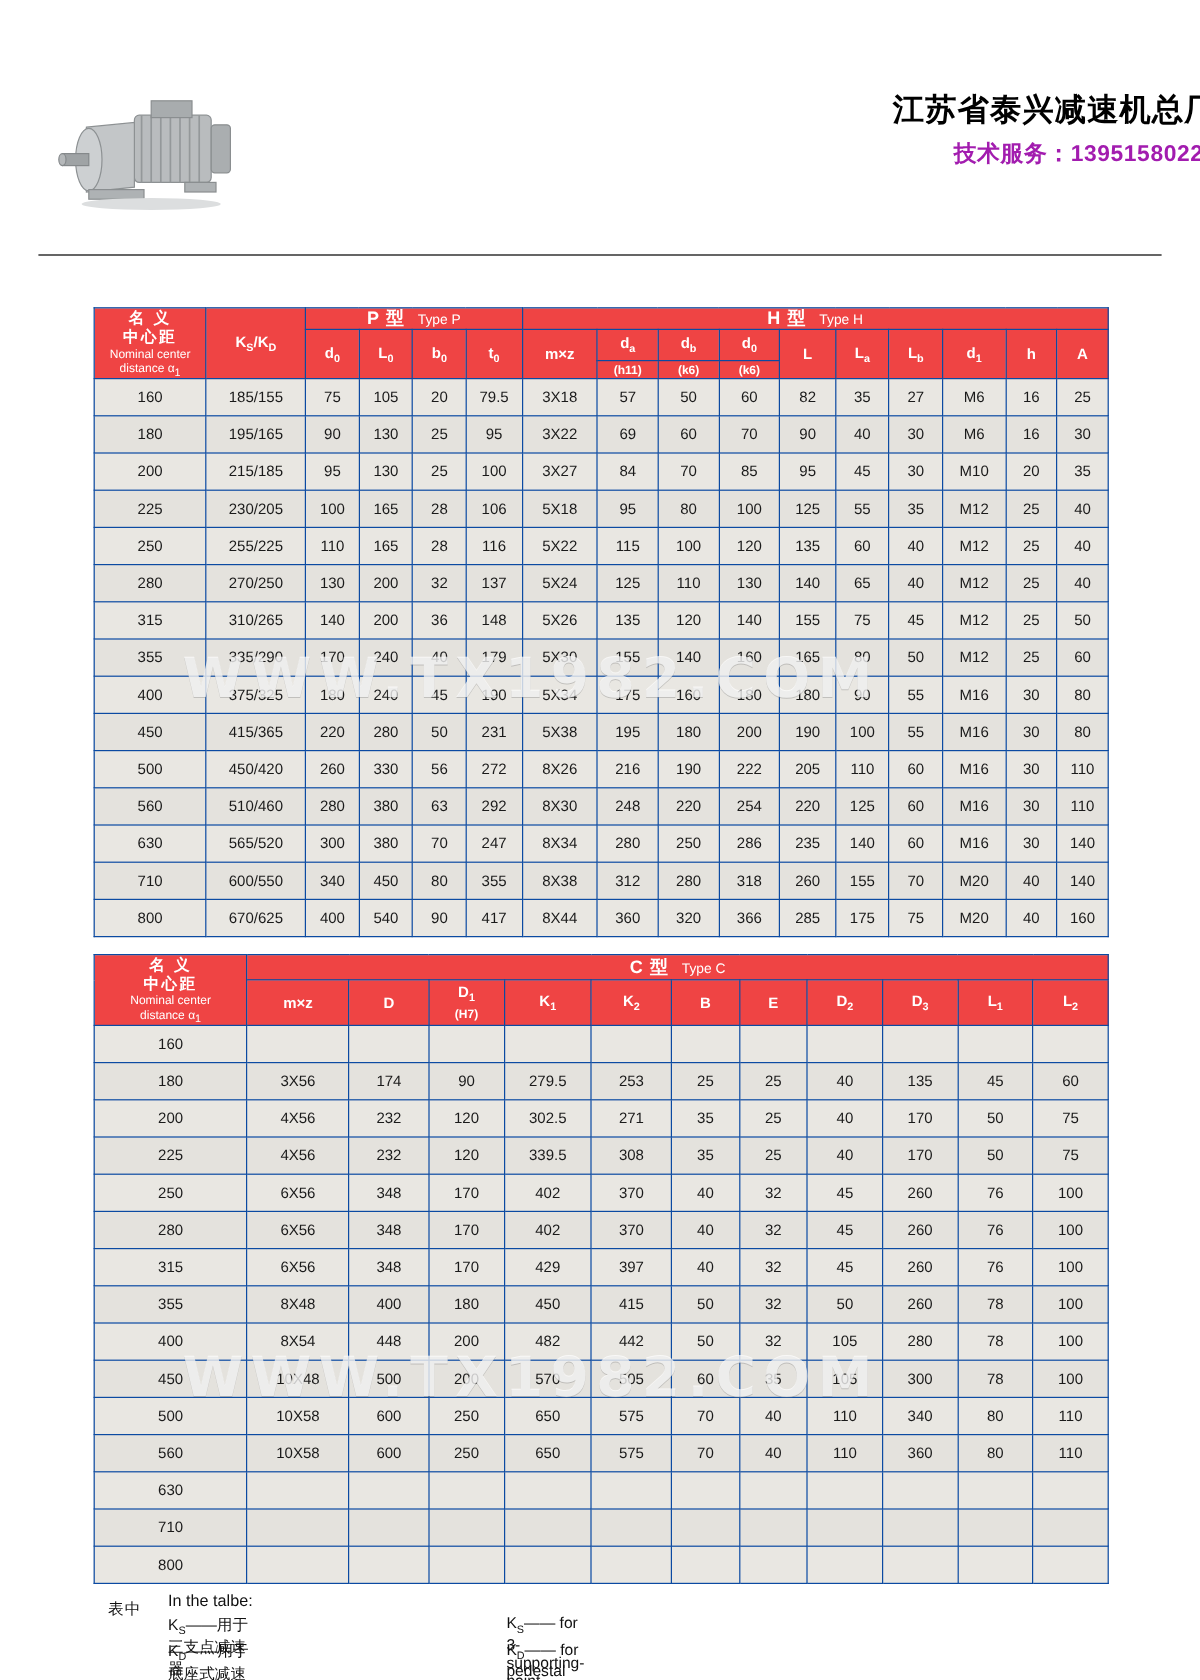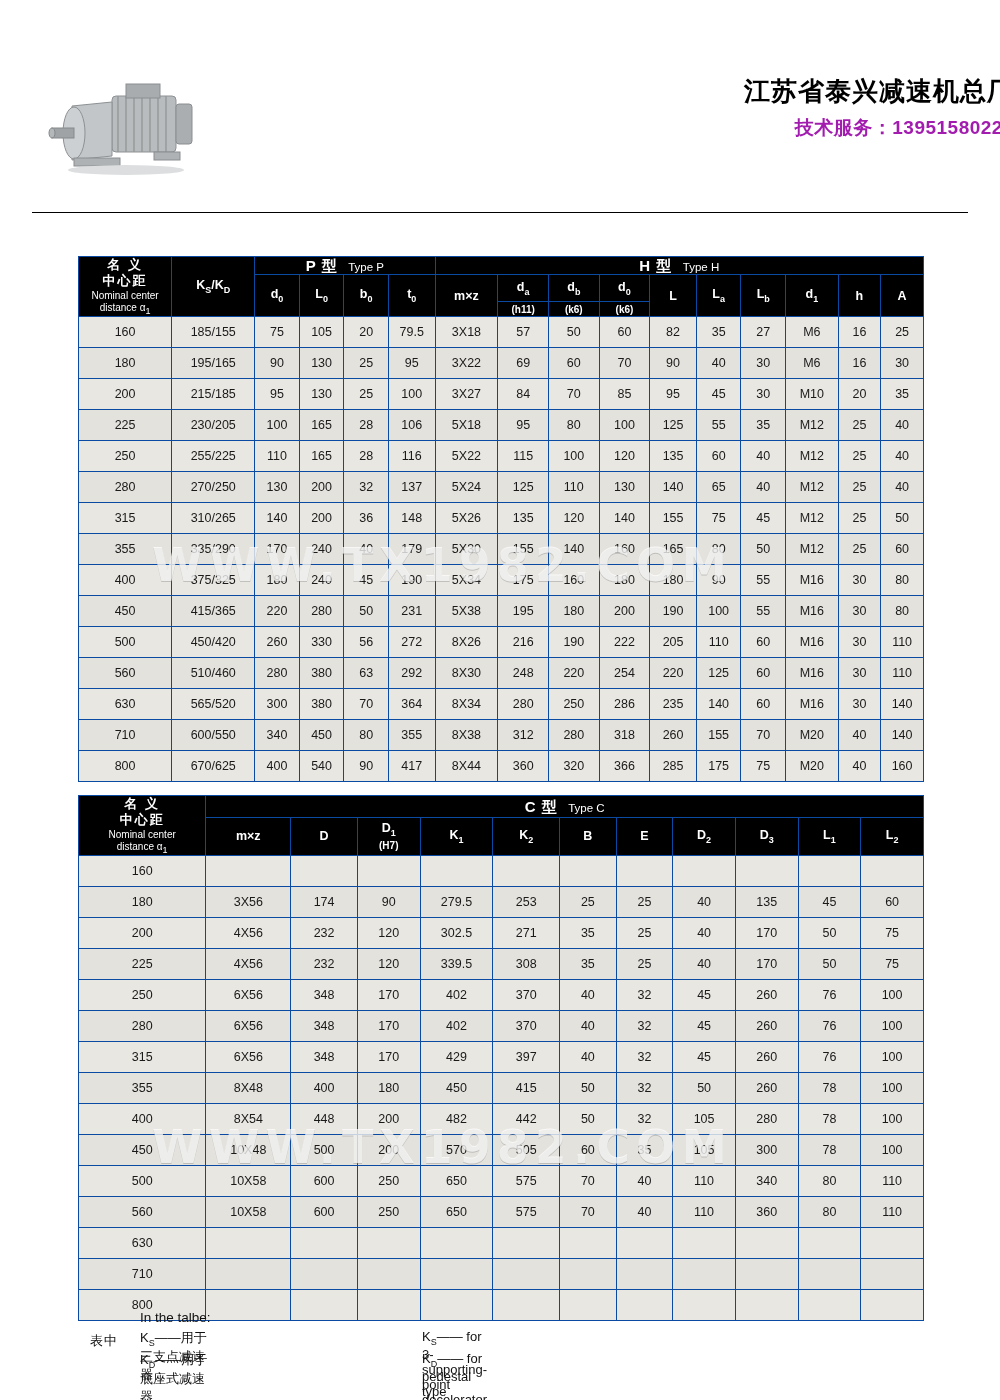--- a/index.html
+++ b/index.html
@@ -58,21 +58,21 @@
   }
   table.dt th, table.dt td{
     border:1px solid #0b4aa2;
     text-align:center;
     vertical-align:middle;
     font-size:12.5px;
     color:#1a1a1a;
     padding:0;
   }
   table.dt thead th{
-    background:#000000;
+    background:#ef4444;
     color:#ffffff;
     font-weight:bold;
     font-size:12.5px;
     line-height:1.15;
   }
   table.dt tbody td{
     height:30px;
     background:#e9e7e2;
   }
   table.dt tbody tr:nth-child(even) td{background:#e4e2dd;}
@@ -101,21 +101,21 @@
   }
   #wm1{left:152px;top:538px;}
   #wm2{left:152px;top:1120px;}
 
   
   .footnote{
     position:absolute;left:78px;top:1310px;width:900px;
     font-size:13px;color:#111;
   }
   .fn-label{position:absolute;left:12px;top:22px;font-size:13px;letter-spacing:1px;}
-  .fn-body{position:absolute;left:62px;top:0;}
+  .fn-body{position:absolute;left:62px;top:16px;}
   .fn-title{font-size:13.5px;margin-bottom:4px;}
   .fn-line{position:relative;height:22px;}
   .fn-l{position:absolute;left:0;top:0;font-size:13px;}
   .fn-r{position:absolute;left:282px;top:0;font-size:13px;}
 </style>
 </head>
 <body>
 
 <div class="page">
 
@@ -438,21 +438,21 @@
           <td>M16</td>
           <td>30</td>
           <td>110</td>
         </tr>
         <tr>
           <td>630</td>
           <td>565/520</td>
           <td>300</td>
           <td>380</td>
           <td>70</td>
-          <td>364</td>
+          <td>247</td>
           <td>8X34</td>
           <td>280</td>
           <td>250</td>
           <td>286</td>
           <td>235</td>
           <td>140</td>
           <td>60</td>
           <td>M16</td>
           <td>30</td>
           <td>140</td>

